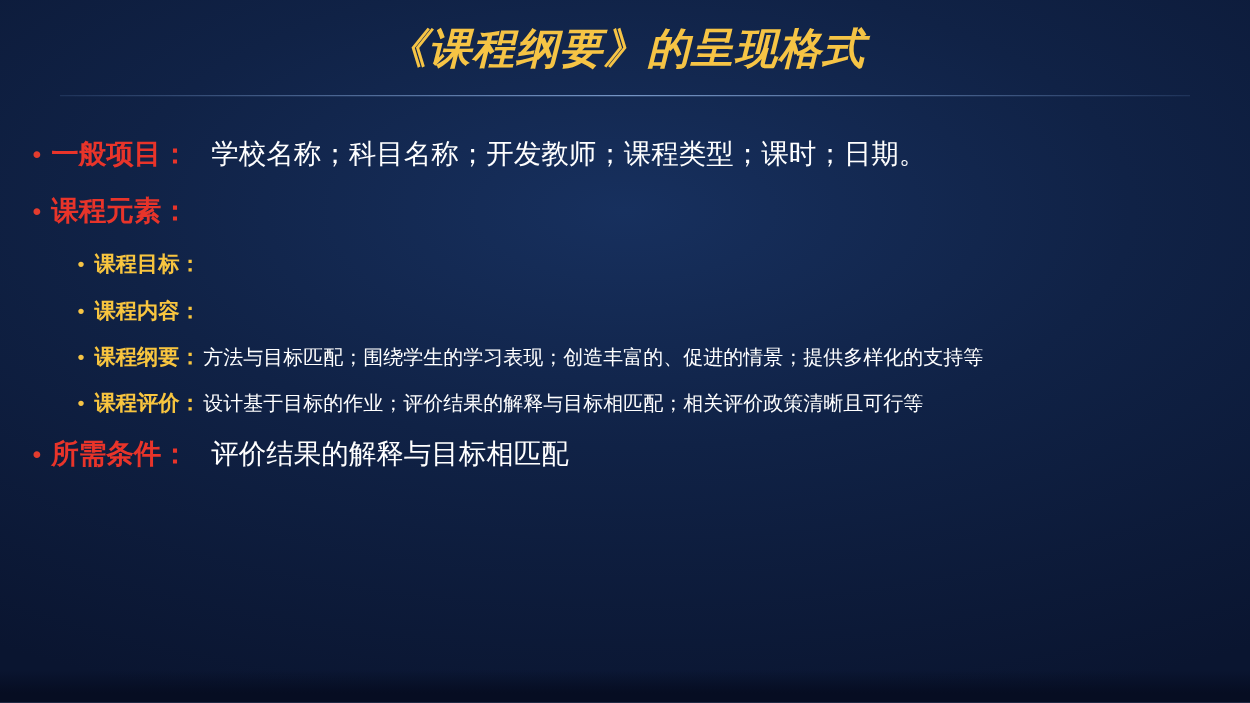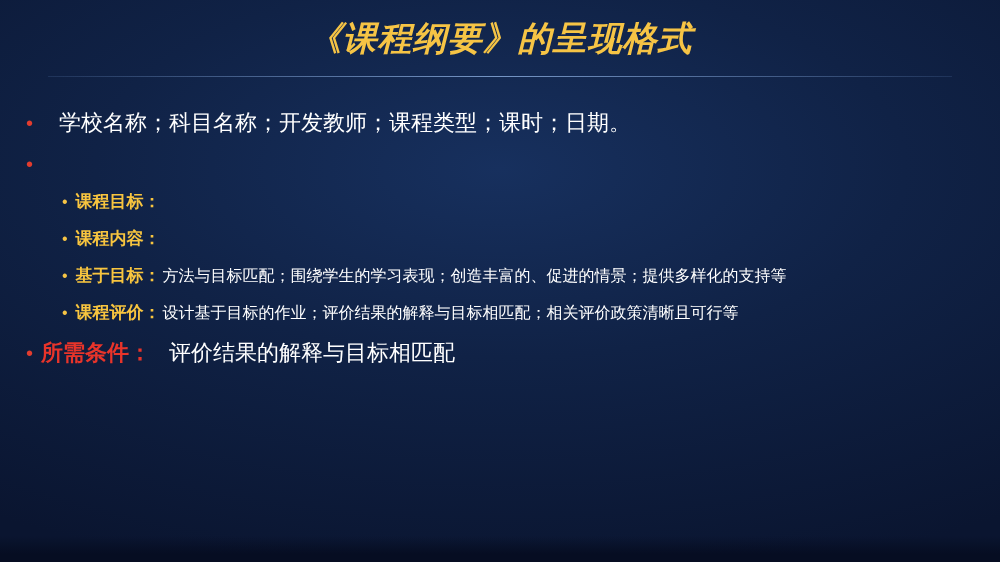--- a/index.html
+++ b/index.html
@@ -117,40 +117,42 @@
 
 <div class="slide">
 
   <div class="title">《课程纲要》的呈现格式</div>
   <div class="rule"></div>
 
   <div class="body">
 
     <div class="lvl1">
       <span class="bullet">•</span>
+      <span class="lead">一般项目：</span>
       <span class="rest">学校名称；科目名称；开发教师；课程类型；课时；日期。</span>
     </div>
 
     <div class="lvl1">
       <span class="bullet">•</span>
+      <span class="lead">课程元素：</span>
       <span class="rest"></span>
     </div>
 
     <div class="sub-wrap spacer-top">
       <div class="lvl2">
         <span class="bullet">•</span>
         <span class="lead">课程目标：</span>
       </div>
       <div class="lvl2">
         <span class="bullet">•</span>
         <span class="lead">课程内容：</span>
       </div>
       <div class="lvl2">
         <span class="bullet">•</span>
-        <span class="lead">基于目标：</span>
+        <span class="lead">课程纲要：</span>
         <span class="rest">方法与目标匹配；围绕学生的学习表现；创造丰富的、促进的情景；提供多样化的支持等</span>
       </div>
       <div class="lvl2">
         <span class="bullet">•</span>
         <span class="lead">课程评价：</span>
         <span class="rest">设计基于目标的作业；评价结果的解释与目标相匹配；相关评价政策清晰且可行等</span>
       </div>
     </div>
 
     <div class="lvl1 spacer-top">

